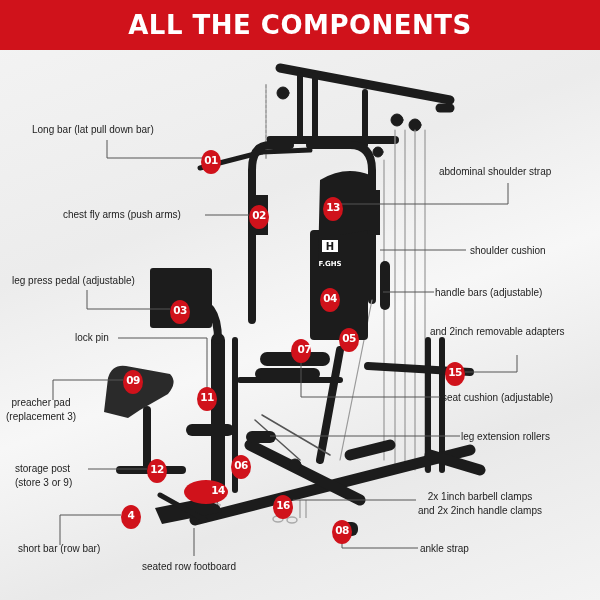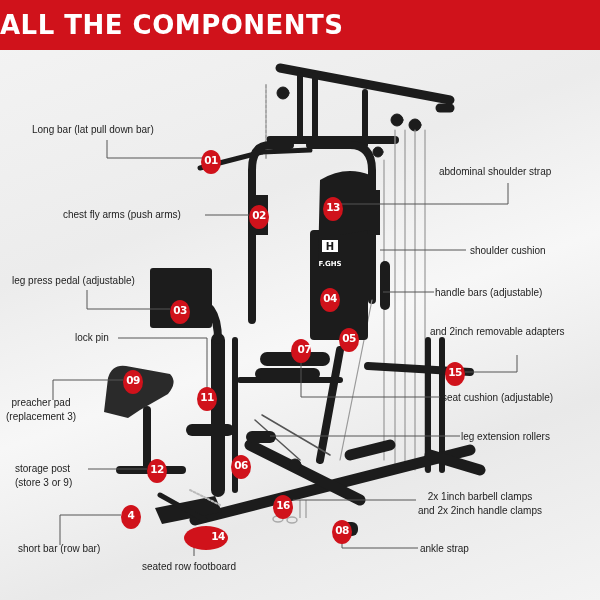--- a/index.html
+++ b/index.html
@@ -1,18 +1,18 @@
 <!DOCTYPE html>
 <html><head>
 <meta charset="utf-8">
 <style>
   html, body { margin:0; padding:0; }
   body { width:600px; height:600px; overflow:hidden; font-family:"Liberation Sans", sans-serif; position:relative;
     background: linear-gradient(160deg, #f4f4f4 0%, #ececec 35%, #f7f7f7 55%, #e9e9e9 75%, #f3f3f3 100%); }
-  .banner { position:absolute; left:0; top:0; width:600px; height:50px; background:#d0121b; display:flex; align-items:center; }
+  .banner { position:absolute; left:0; top:0; width:600px; height:50px; background:#d0121b; display:flex; align-items:center; justify-content:center; }
   .banner h1 { margin:0; color:#fff; font-family:"DejaVu Sans", sans-serif; font-weight:bold; font-size:26px; letter-spacing:0.5px; }
   svg.art { position:absolute; left:0; top:0; width:600px; height:600px; }
   .label { position:absolute; color:#222; font-size:10px; line-height:14px; white-space:nowrap; }
   .label.center { text-align:center; }
   .badge { position:absolute; width:20px; height:24px; margin-left:-10px; margin-top:-10px; border-radius:50%; background:#d0121b; color:#fff;
     font-family:"DejaVu Sans", sans-serif; font-weight:bold; font-size:10.5px; line-height:20px; text-align:center; letter-spacing:-0.5px; }
 </style>
 </head>
 <body>
 
@@ -168,15 +168,15 @@
 <div class="badge" style="left:330px;top:298px;">04</div>
 <div class="badge" style="left:349px;top:338px;">05</div>
 <div class="badge" style="left:241px;top:465px;">06</div>
 <div class="badge" style="left:301px;top:349px;text-align:right;">07</div>
 <div class="badge" style="left:342px;top:530px;">08</div>
 <div class="badge" style="left:133px;top:380px;">09</div>
 <div class="badge" style="left:131px;top:515px;">4</div>
 <div class="badge" style="left:207px;top:397px;">11</div>
 <div class="badge" style="left:157px;top:469px;">12</div>
 <div class="badge" style="left:333px;top:207px;">13</div>
-<div class="badge" style="left:194px;top:536px;padding-left:24px;">14</div>
+<div class="badge" style="left:194px;top:490px;padding-left:24px;">14</div>
 <div class="badge" style="left:455px;top:372px;">15</div>
 <div class="badge" style="left:283px;top:505px;">16</div>
 
 </body></html>

